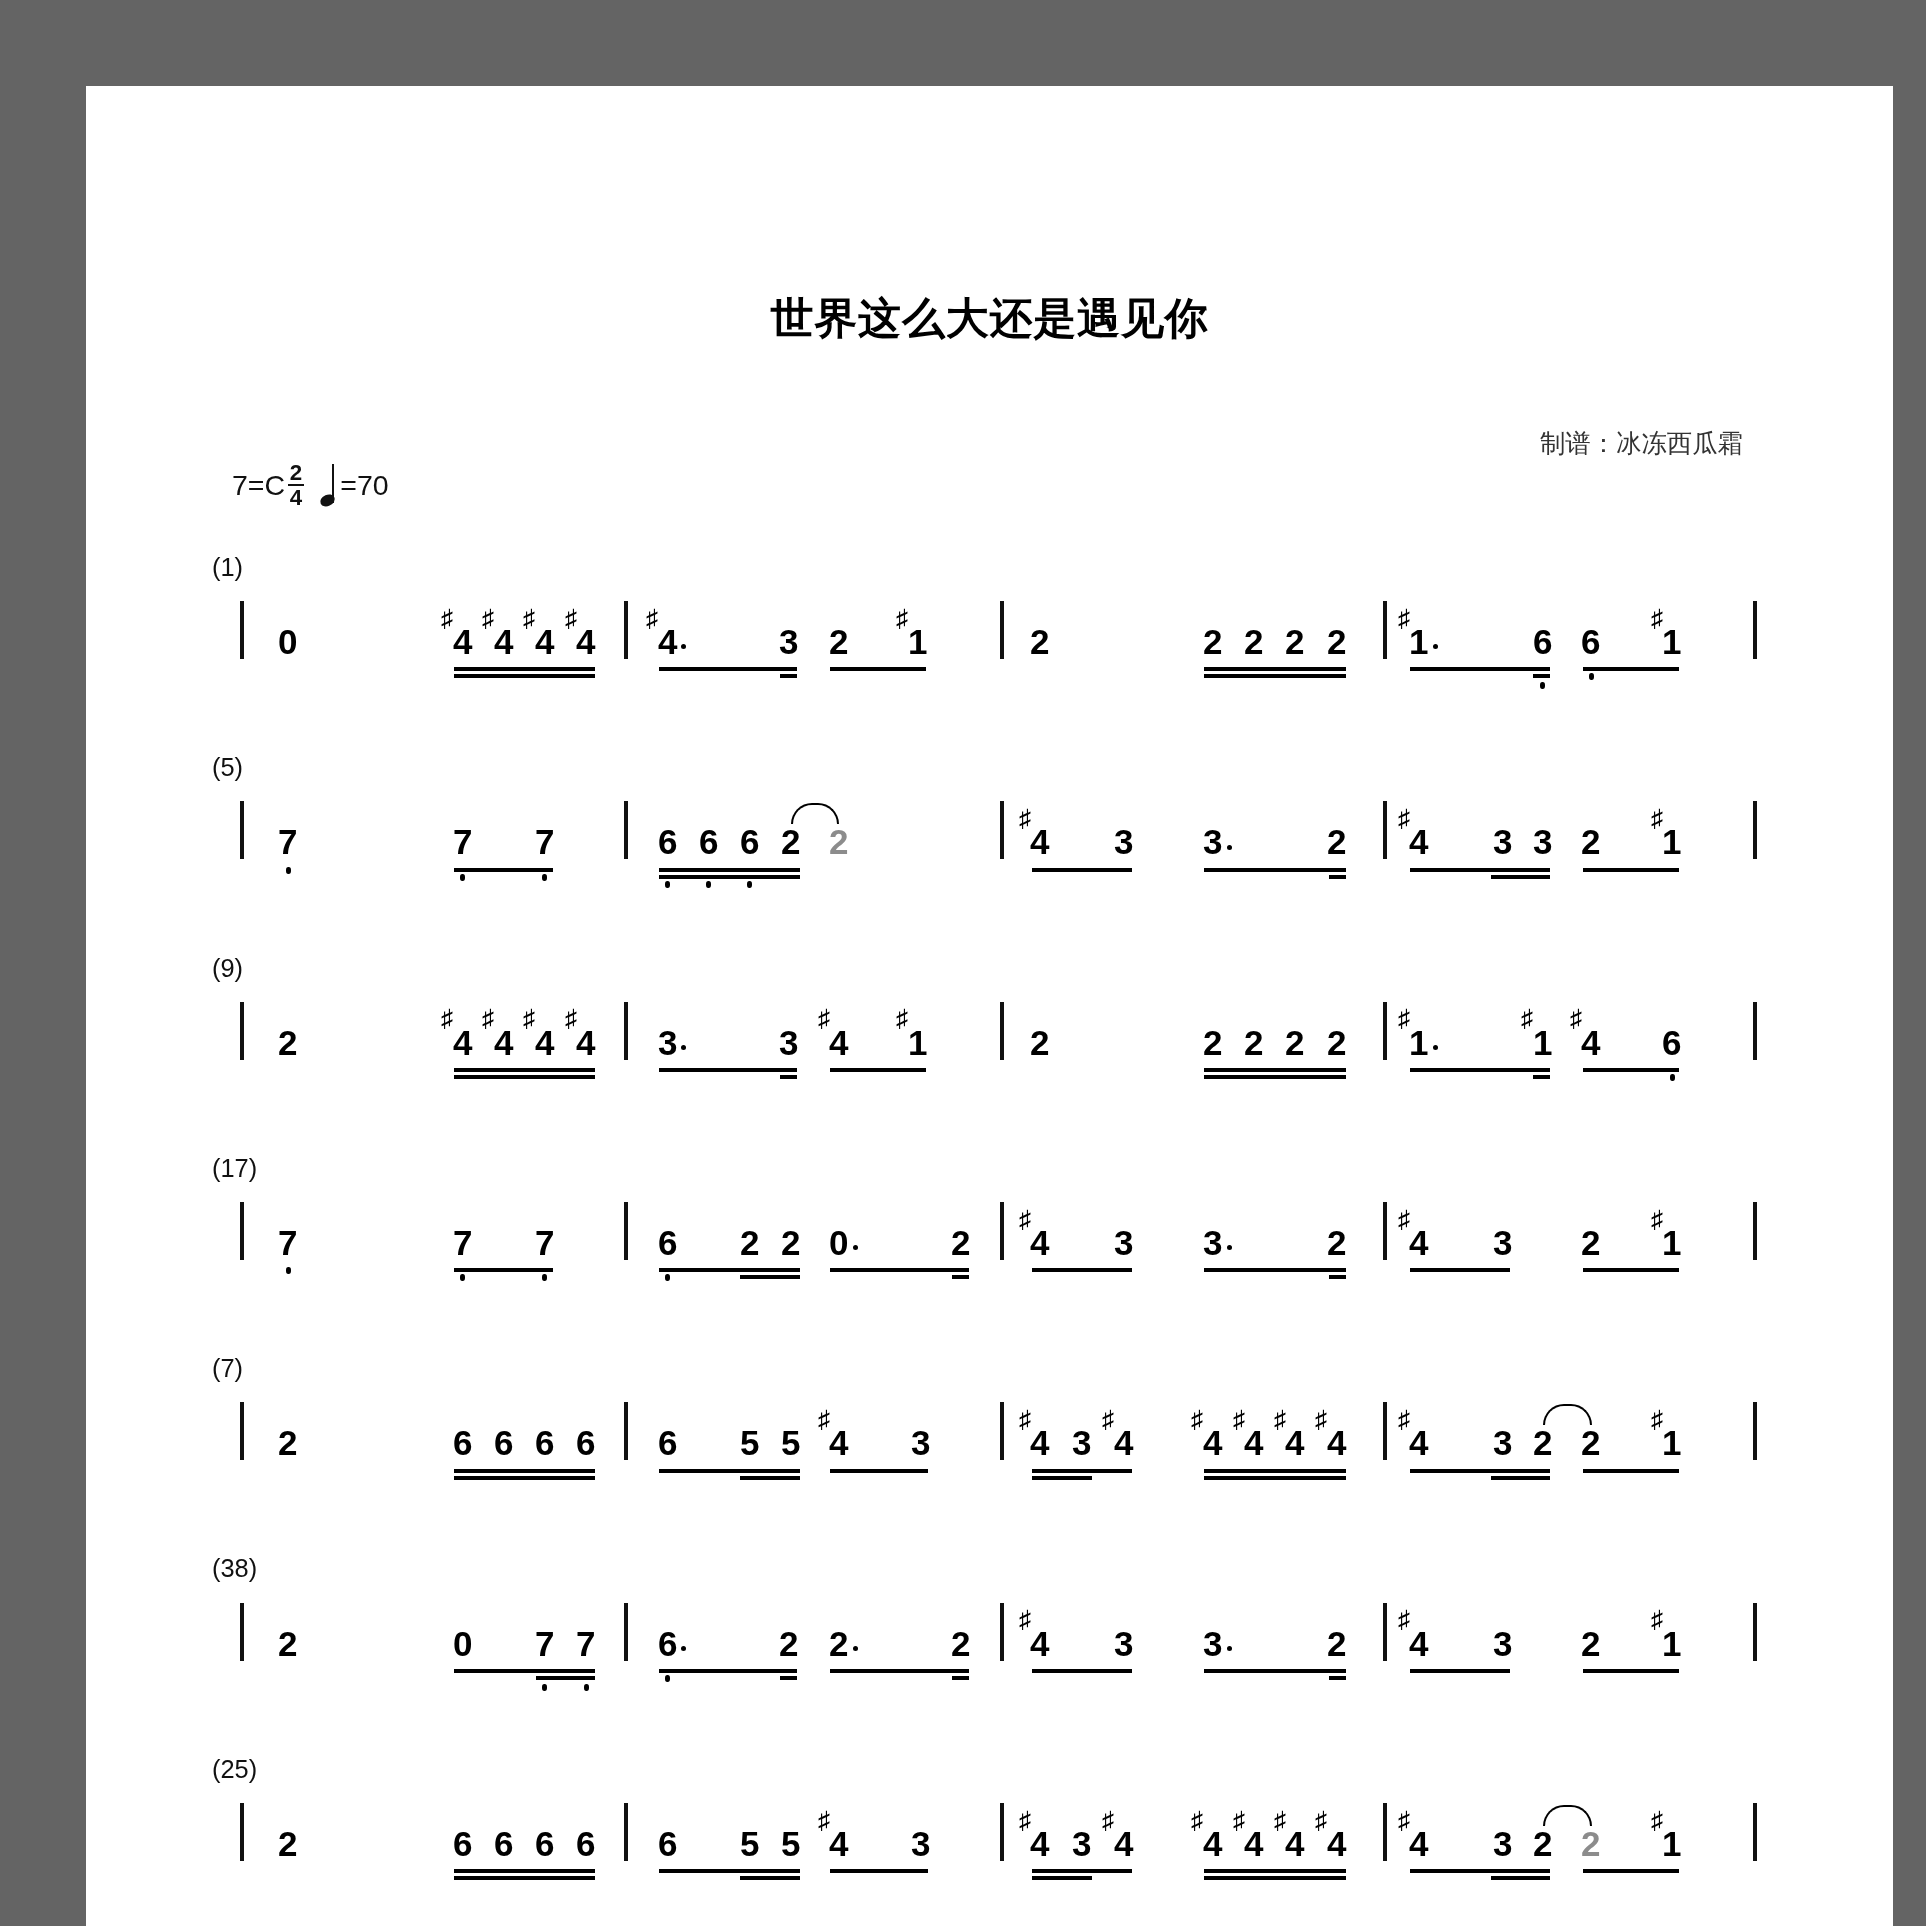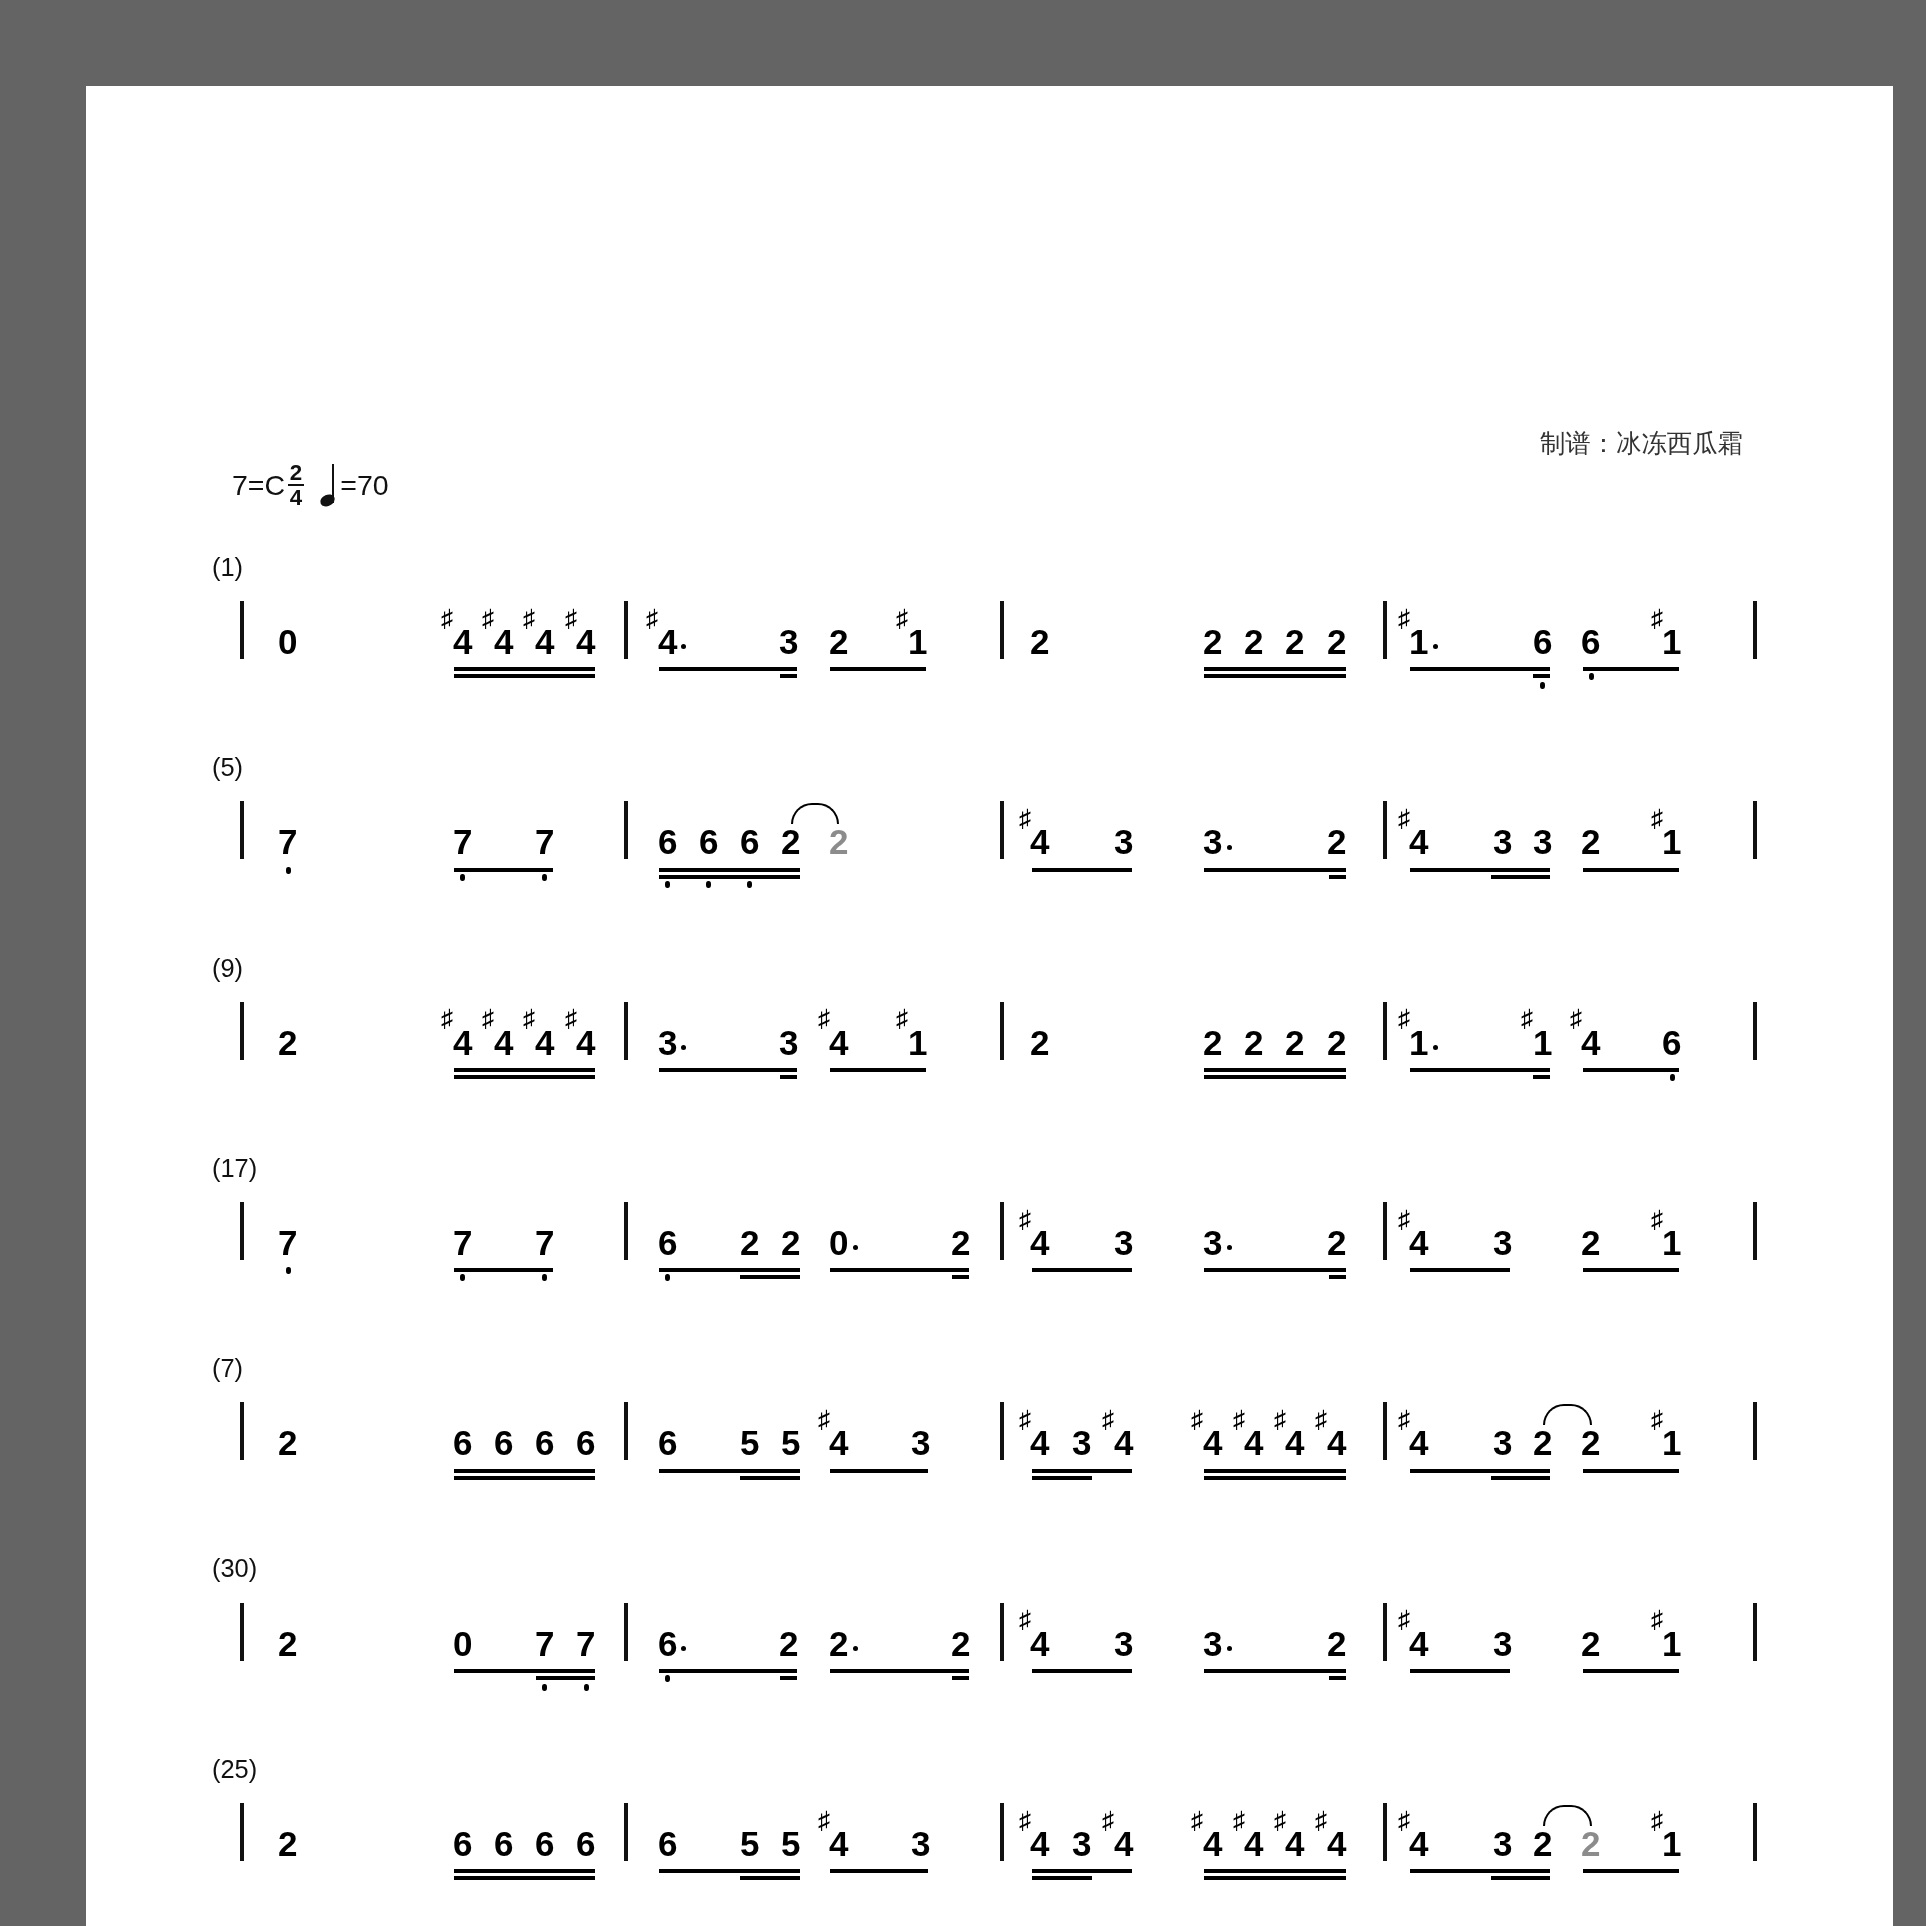--- a/index.html
+++ b/index.html
@@ -58,41 +58,42 @@
   .beam { position: absolute; height: 4.2px; background: #000; }
   .tie {
     position: absolute; border: 2.7px solid #000; border-bottom: none;
     border-radius: 23px 23px 0 0; box-sizing: border-box;
   }
 </style>
 </head>
 <body>
 
 <div id="page">
+  <div id="title">世界这么大还是遇见你</div>
   <div id="author">制谱：冰冻西瓜霜</div>
   <div id="keyline">
     <span>7=C</span>
     <span class="frac">
       <span>2</span>
       <span class="line"></span>
       <span>4</span>
     </span>
     <span class="tempo-note">
         <span class="head"></span>
         <span class="stem"></span>
       </span>
     <span>=70</span>
   </div>
   <div id="systems">
       <div class="abs mnum" style="left: 126px; top: 467px;">(1)</div>
       <div class="abs mnum" style="left: 126px; top: 667px;">(5)</div>
       <div class="abs mnum" style="left: 126px; top: 868px;">(9)</div>
       <div class="abs mnum" style="left: 126px; top: 1068px;">(17)</div>
       <div class="abs mnum" style="left: 126px; top: 1268px;">(7)</div>
-      <div class="abs mnum" style="left: 126px; top: 1468px;">(30)</div>
+      <div class="abs mnum" style="left: 126px; top: 1468px;">(38)</div>
       <div class="abs mnum" style="left: 126px; top: 1669px;">(25)</div>
       <div class="abs bar" style="left: 154px; top: 515px; height: 58px;"></div>
       <div class="abs bar" style="left: 538px; top: 515px; height: 58px;"></div>
       <div class="abs bar" style="left: 914px; top: 515px; height: 58px;"></div>
       <div class="abs bar" style="left: 1297px; top: 515px; height: 58px;"></div>
       <div class="abs bar" style="left: 1667px; top: 515px; height: 58px;"></div>
       <div class="abs note" style="left: 191px; top: 538px; width: 21.6px; height: 35px;">0</div>
       <div class="abs note" style="left: 366px; top: 538px; width: 21.6px; height: 35px;">4</div>
       <div class="abs sharp" style="left: 354px; top: 520px; width: 14px; height: 24px;">♯</div>
       <div class="abs note" style="left: 407px; top: 538px; width: 21.6px; height: 35px;">4</div>

